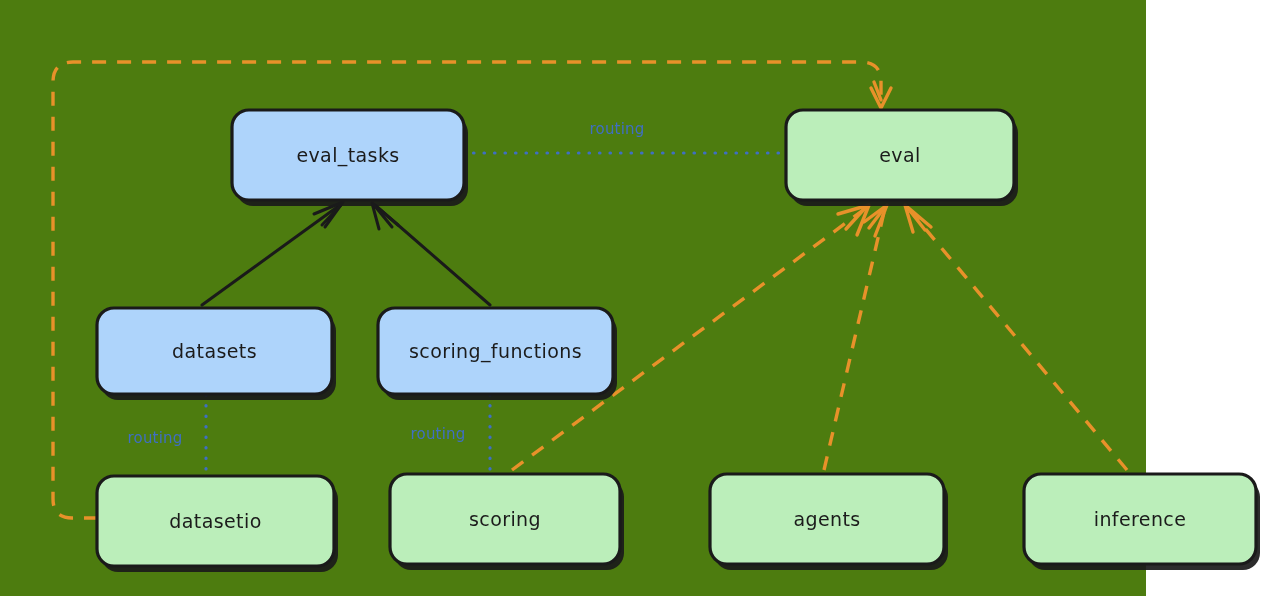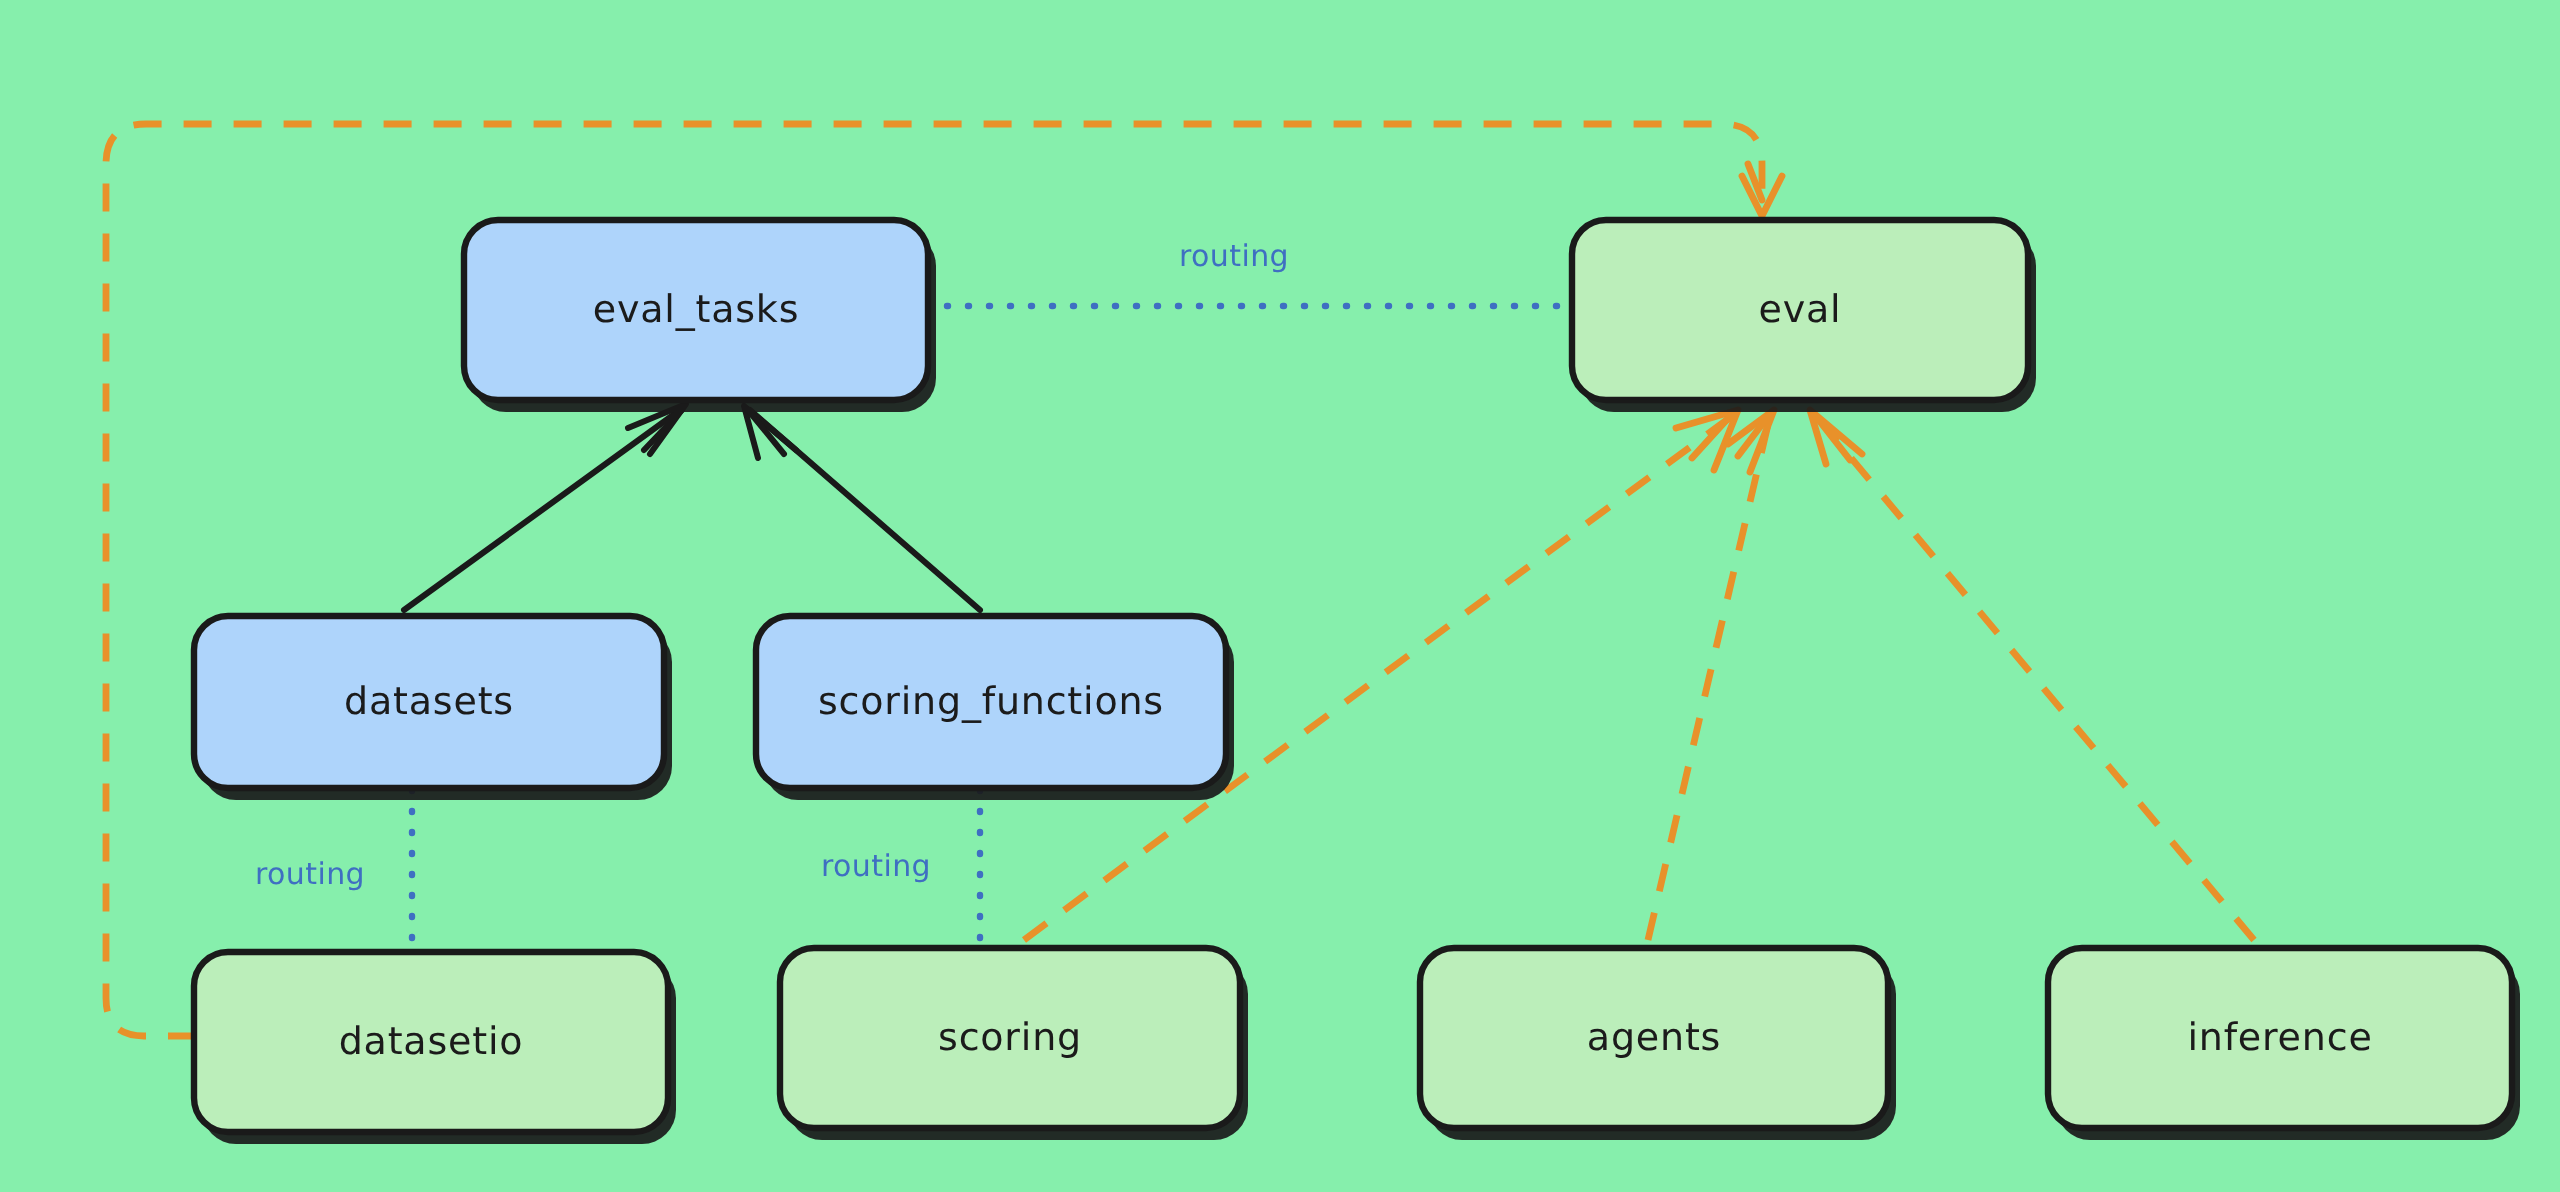--- a/index.html
+++ b/index.html
@@ -8,23 +8,23 @@
     background: #ffffff;
   }
   body {
     width: 1280px;
     height: 596px;
     font-family: "DejaVu Sans", sans-serif;
     overflow: hidden;
   }
   #diagram-root {
     position: relative;
-    width: 1280px;
+    width: 1146px;
     height: 596px;
-    background: #86efac;
+    background: #4d7c0f;
   }
   svg#diagram-svg {
     position: absolute;
     top: 0;
     left: 0;
     width: 1280px;
     height: 596px;
     display: block;
   }
   .node-label {

